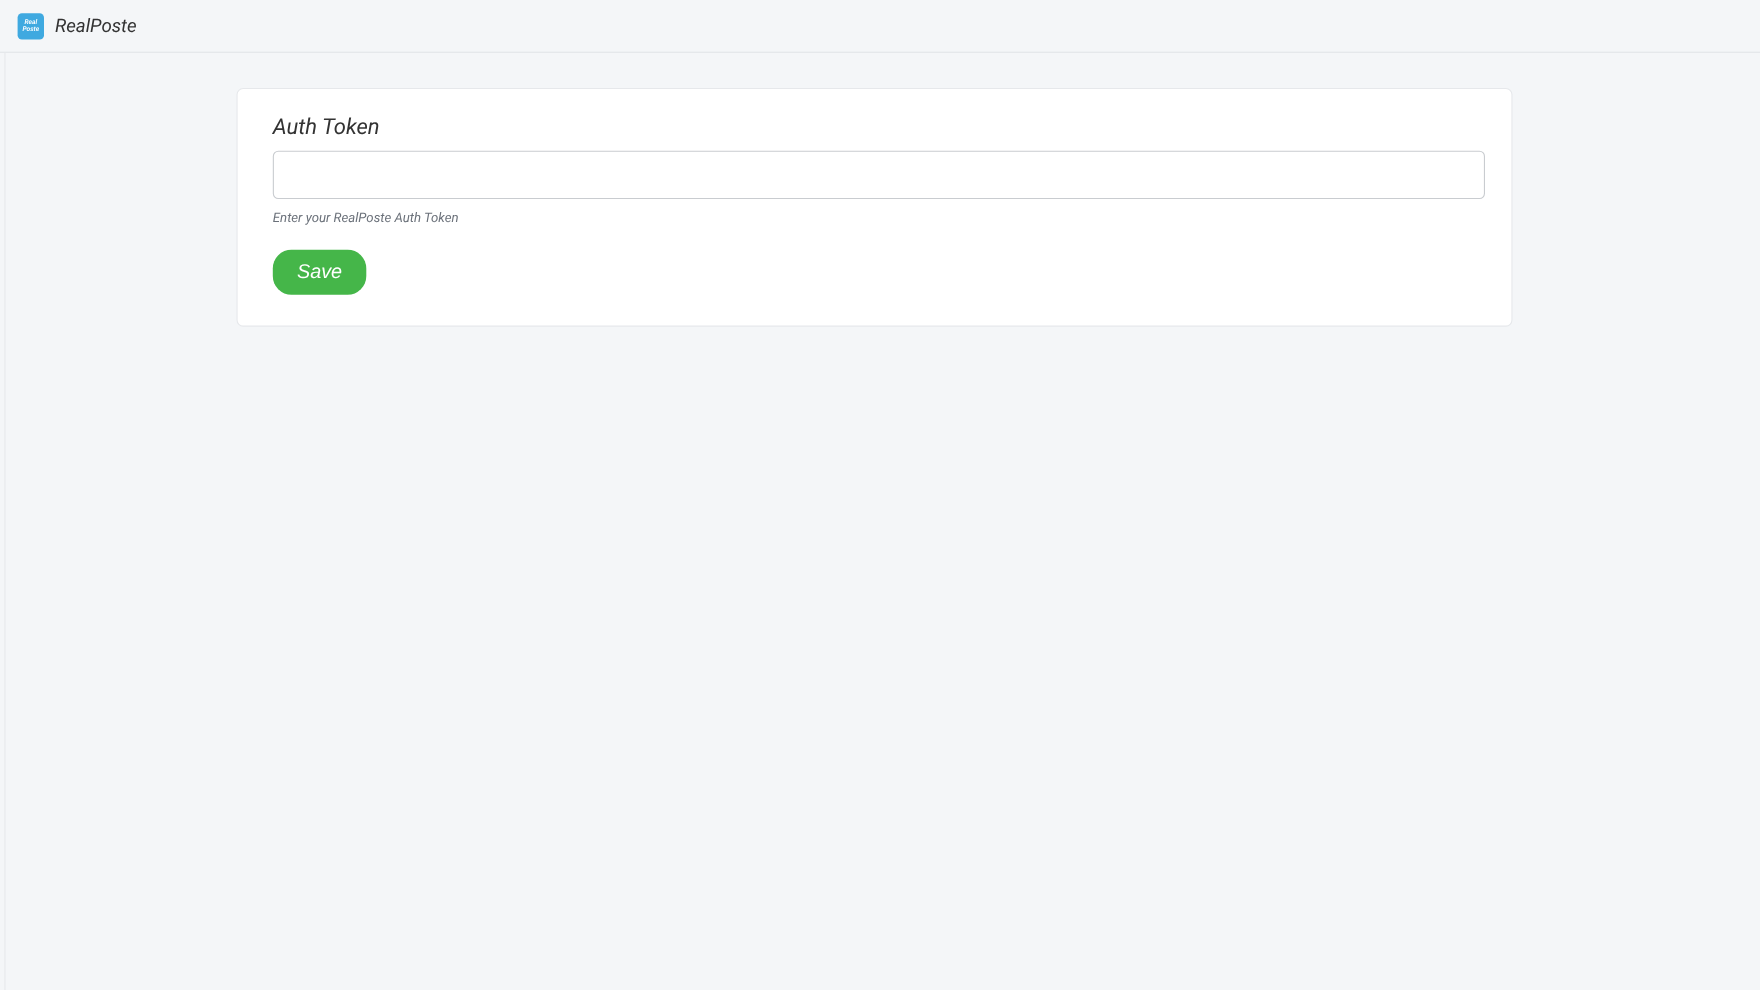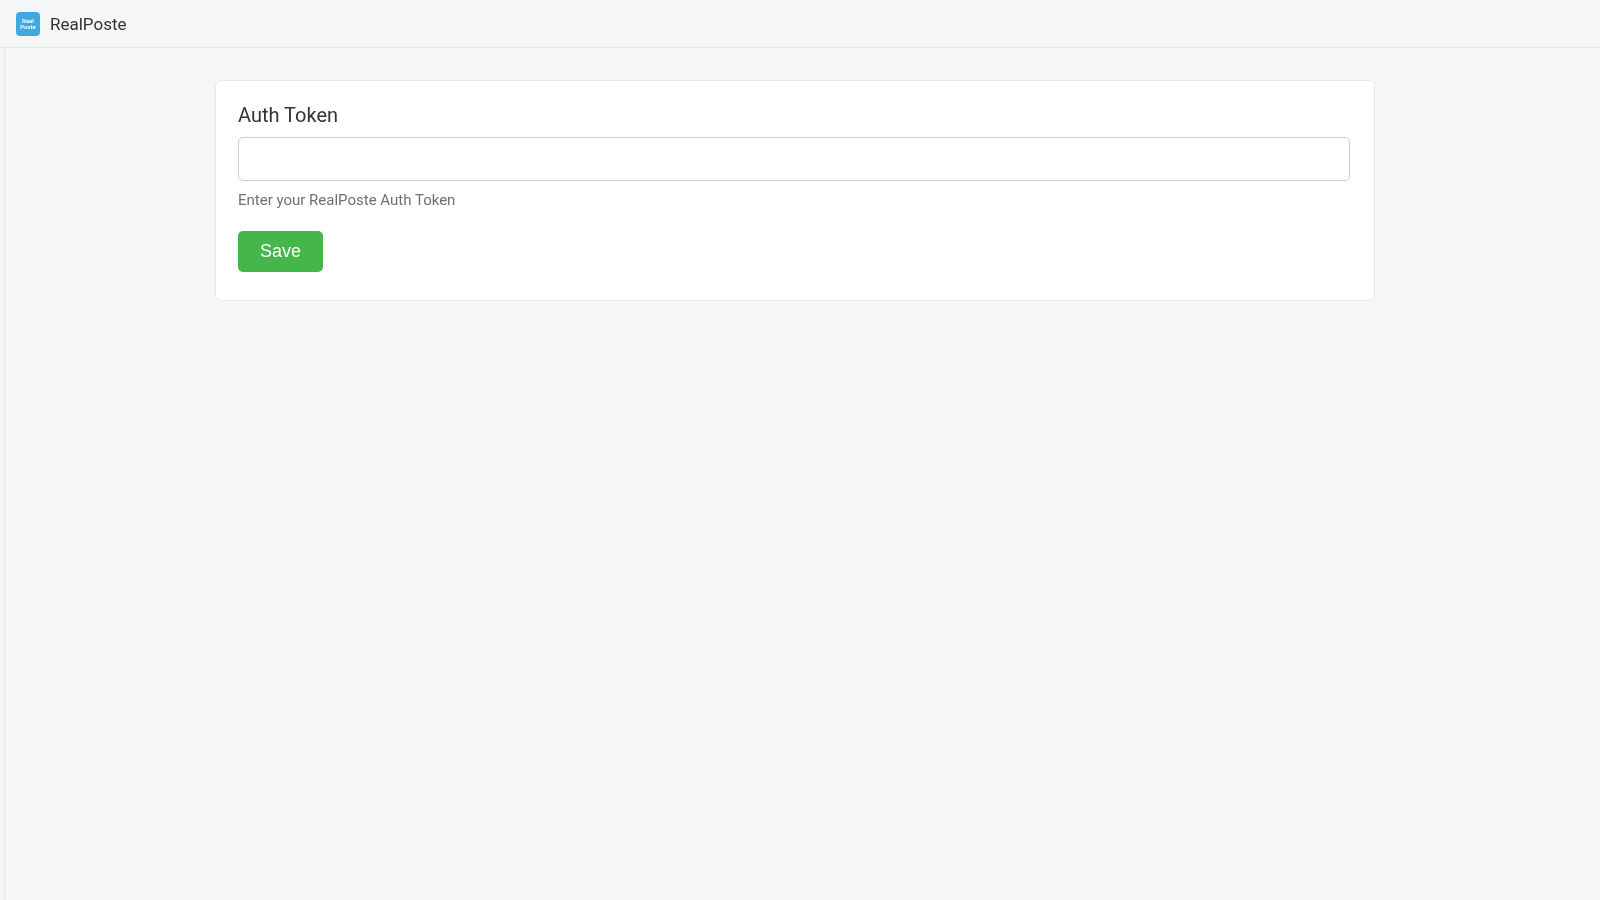--- a/index.html
+++ b/index.html
@@ -1,18 +1,19 @@
 <!DOCTYPE html>
 <html><head>
   <meta charset="utf-8">
   <style>
     * {
       box-sizing: border-box;
       margin: 0;
       padding: 0;
+      font-style: italic;
     }
     body {
       font-family: -apple-system, BlinkMacSystemFont, "Segoe UI", Roboto, "Helvetica Neue", Arial, sans-serif;
       background-color: #f4f6f8;
       color: #2b2b2b;
       width: 1600px;
       height: 900px;
       overflow: hidden;
     }
     .topbar {
@@ -62,50 +63,50 @@
       font-size: 36px;
       font-weight: 500;
       color: #2b2e33;
       margin-bottom: 24px;
       letter-spacing: -0.3px;
     }
     .card {
       background-color: #ffffff;
       border: 1px solid #e6e8eb;
       border-radius: 6px;
-      padding: 22px 24px 28px 22px;
+      padding: 22px 24px 28px 32px;
     }
     .field-label {
       font-size: 20px;
       color: #333;
       font-weight: 400;
       margin-bottom: 10px;
       display: block;
     }
     .text-input {
       width: 100%;
       height: 44px;
       border: 1px solid #c9ccd0;
       border-radius: 5px;
       padding: 8px 12px;
       font-size: 16px;
       background: #fff;
       outline: none;
     }
     .help-text {
-      font-size: 15px;
+      font-size: 12px;
       color: #6b717a;
       margin-top: 10px;
     }
     .save-btn {
       margin-top: 22px;
       background-color: #45b649;
       color: #fff;
       border: none;
-      border-radius: 5px;
+      border-radius: 17px;
       padding: 10px 22px;
       font-size: 18px;
       cursor: pointer;
       font-weight: 400;
     }
   </style>
 </head>
 <body>
 
 <div class="topbar">

